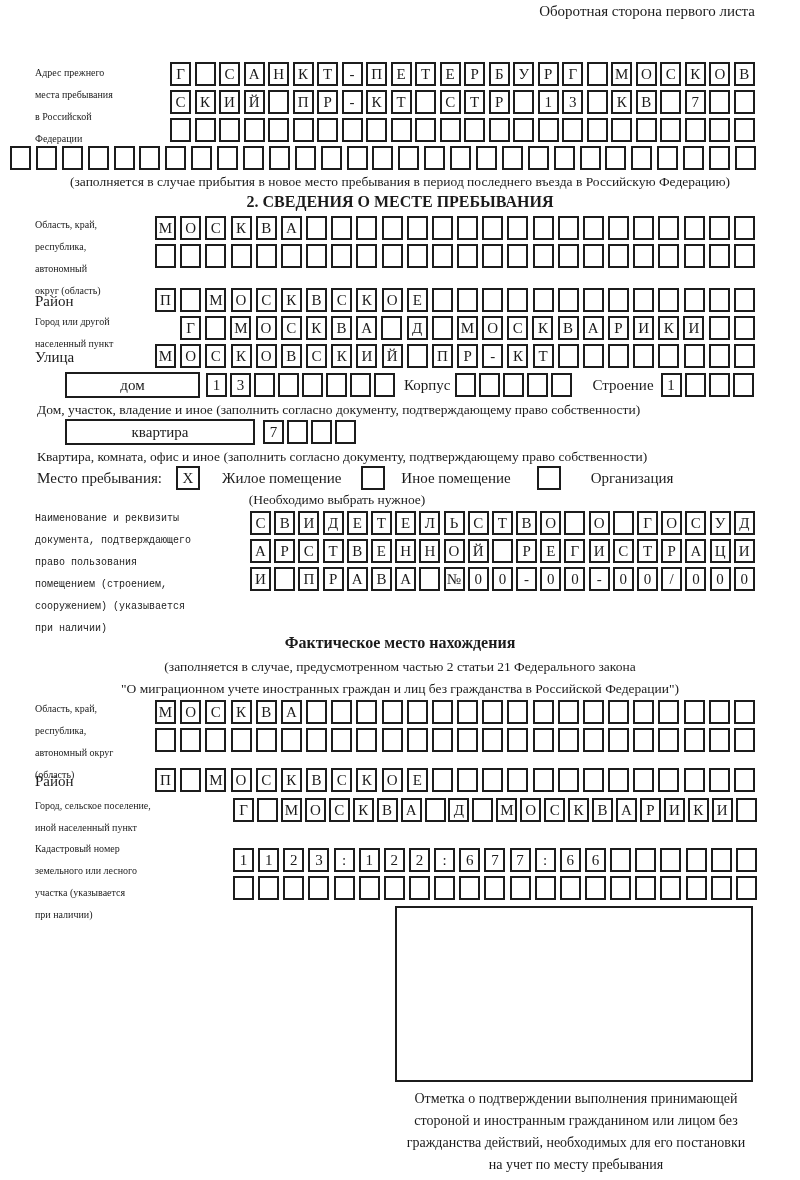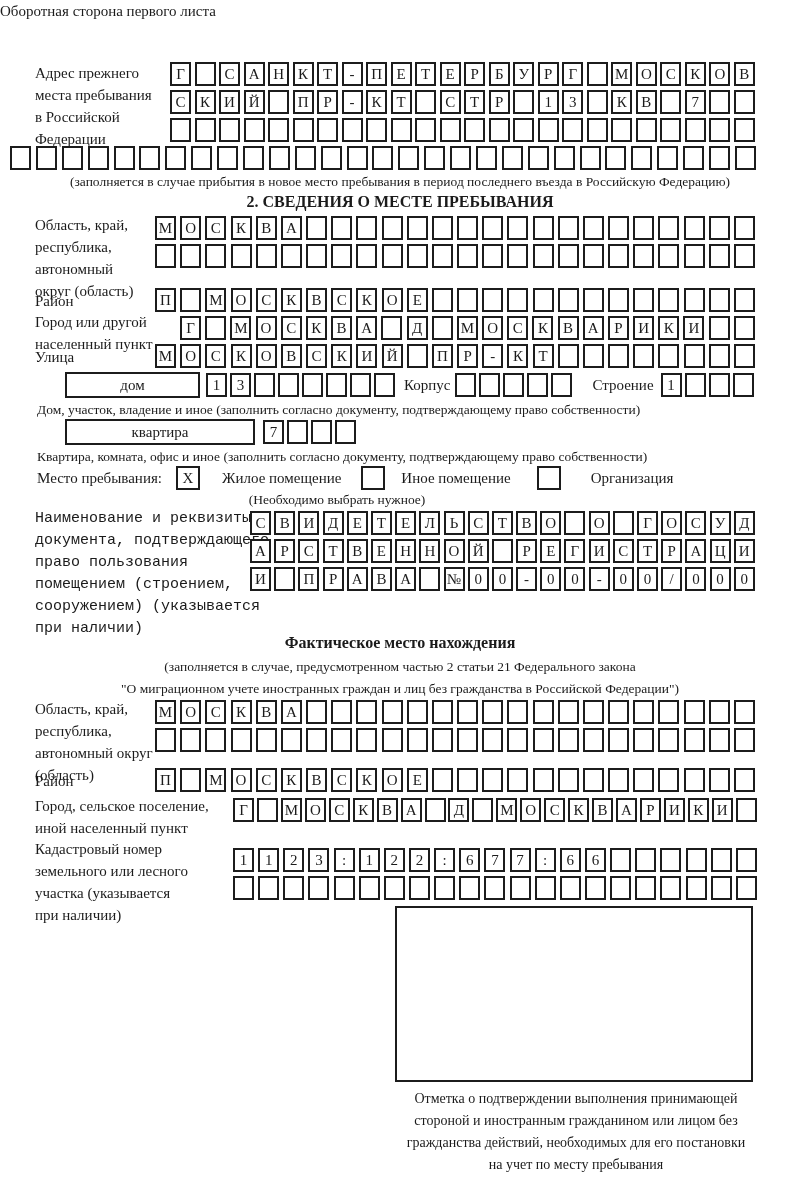--- a/index.html
+++ b/index.html
@@ -1,23 +1,23 @@
 <!DOCTYPE html>
 <html><head>
 <meta charset="utf-8">
 <style>
   html,body{margin:0;padding:0;background:#ffffff;}
   body{font-family:"Liberation Serif","DejaVu Serif",serif;color:#1b1b1b;}
   .page{position:relative;width:800px;height:1180px;background:#fff;overflow:hidden;}
   .abs{position:absolute;}
   .lbl{font-size:15px;line-height:22px;white-space:nowrap;}
-  .lblstack div{font-size:15px;line-height:22px;white-space:nowrap;}
+  .lblstack div{font-size:10px;line-height:22px;white-space:nowrap;}
   .caption{font-size:13.5px;line-height:18px;white-space:nowrap;}
   .center{text-align:center;}
-  .right{}
+  .right{text-align:right;}
   .bold{font-weight:bold;}
   .cellrow{display:flex;justify-content:space-between;}
   .cell{width:21px;height:24px;box-sizing:border-box;border:2px solid #1c1c1c;
         display:flex;align-items:center;justify-content:center;
         font-size:15px;flex:0 0 auto;background:#fff;}
   .wbox{height:26px;box-sizing:border-box;border:2px solid #1c1c1c;display:flex;
         align-items:center;justify-content:center;font-size:15px;flex:0 0 auto;}
   .inlrow{display:flex;align-items:center;}
   .checkbox{width:24px;height:24px;box-sizing:border-box;border:2px solid #1c1c1c;
         display:flex;align-items:center;justify-content:center;font-size:15px;flex:0 0 auto;}

